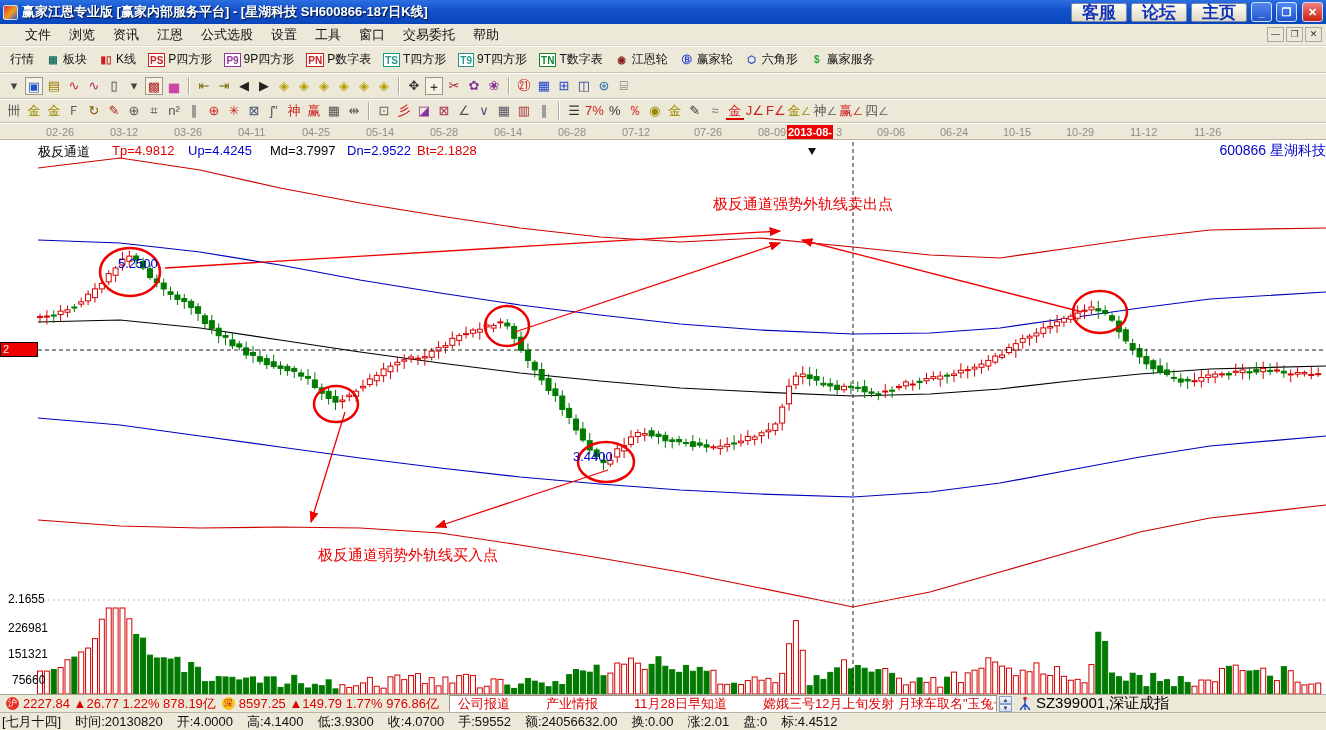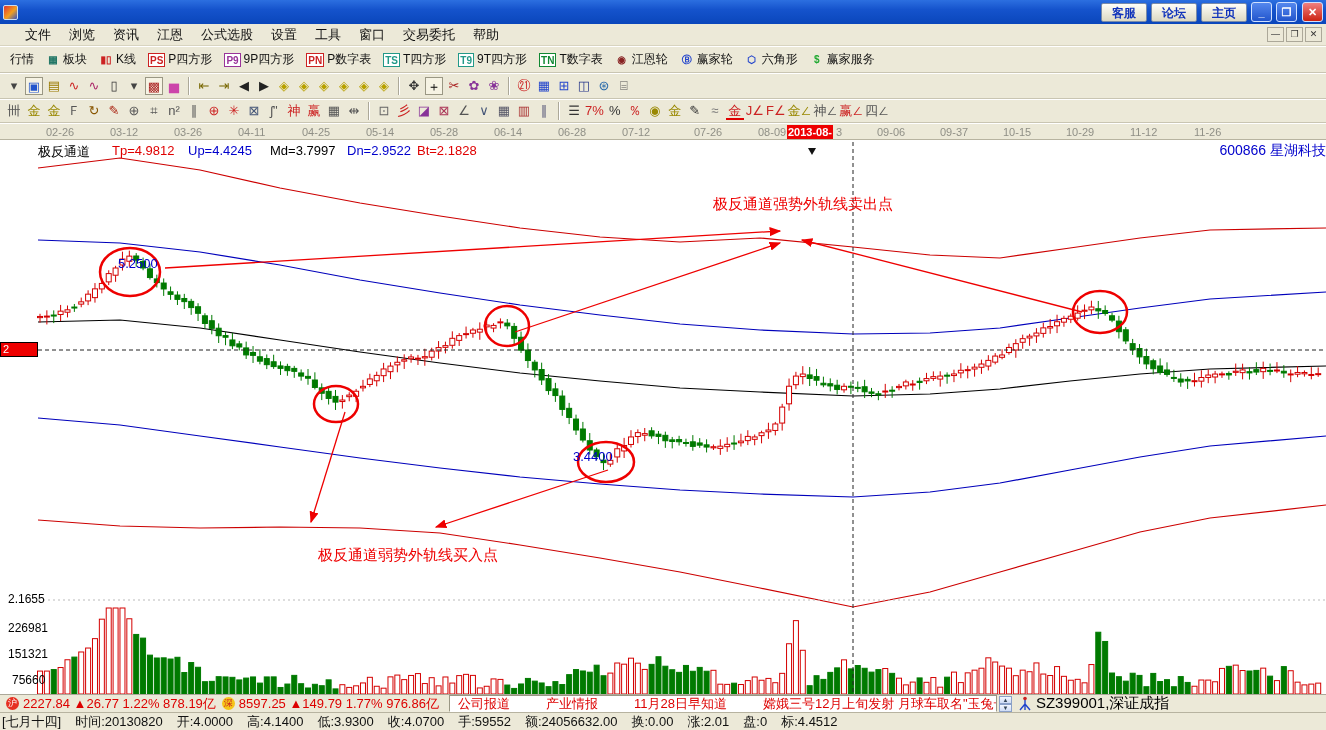--- a/index.html
+++ b/index.html
@@ -8,21 +8,21 @@
 
   
   #titlebar { position:absolute; left:0; top:0; width:1326px; height:24px;
     background:linear-gradient(to bottom,#2c6fe0 0%,#1553cc 40%,#0a46bb 100%);
     display:flex; align-items:center; padding:0 3px; color:#fff; }
   #app-icon { width:15px; height:15px; border-radius:2px; margin-right:4px;
     background:linear-gradient(135deg,#e03333 0%,#f0a020 55%,#3355cc 100%); border:1px solid #cde; }
   #title-text { font-weight:bold; font-size:13px; white-space:nowrap; text-shadow:1px 1px 1px #013; }
   #title-right { margin-left:auto; display:flex; align-items:center; gap:4px; }
   .tlink { height:19px; padding:1px 10px; background:linear-gradient(#fffef8,#ddd9c3);
-    border:1px solid #7a8ba8; border-radius:2px; color:#1133bb; font-weight:bold; font-size:12px; line-height:16px; cursor:default; }
+    border:1px solid #7a8ba8; border-radius:2px; color:#1133bb; font-weight:bold; font-size:17px; line-height:16px; cursor:default; }
   .wbtn { width:21px; height:20px; border-radius:3px; border:1px solid #cfe0ff; color:#fff;
     font-size:11px; font-weight:bold; text-align:center; line-height:18px;
     background:linear-gradient(#5588ee,#2255cc); }
   .wbtn.close { background:linear-gradient(#f08080,#cc2211); margin-left:1px; }
 
   
   #menubar { position:absolute; left:0; top:24px; width:1326px; height:22px; background:#ece9d8;
     display:flex; align-items:center; padding-left:16px; border-bottom:1px solid #d8d4c0; }
   .menu-item { padding:2px 9px; font-size:13px; color:#111; cursor:default; }
   #mdi-controls { margin-left:auto; display:flex; gap:2px; padding-right:4px; }
@@ -83,20 +83,21 @@
   #index-label { color:#000; white-space:nowrap; margin-left:4px; font-size:15px; }
   #status2 { position:absolute; left:0; top:712px; width:1326px; height:18px; background:#ece9d8;
     border-top:1px solid #b7b3a0; display:flex; align-items:center; gap:14px; padding-left:2px;
     font-size:13px; color:#111; white-space:nowrap; }
 </style>
 </head>
 <body>
 
 <div id="titlebar">
   <div id="app-icon"></div>
+  <div id="title-text">赢家江恩专业版 [赢家内部服务平台] - [星湖科技  SH600866-187日K线]</div>
   <div id="title-right">
     <div class="tlink">客服</div>
     <div class="tlink">论坛</div>
     <div class="tlink">主页</div>
     <div class="wbtn">_</div>
     <div class="wbtn">❐</div>
     <div class="wbtn close">✕</div>
   </div>
 </div>
 
@@ -264,21 +265,21 @@
     <div class="dtick" style="left: 302px;">04-25</div>
     <div class="dtick" style="left: 366px;">05-14</div>
     <div class="dtick" style="left: 430px;">05-28</div>
     <div class="dtick" style="left: 494px;">06-14</div>
     <div class="dtick" style="left: 558px;">06-28</div>
     <div class="dtick" style="left: 622px;">07-12</div>
     <div class="dtick" style="left: 694px;">07-26</div>
     <div class="dtick" style="left: 758px;">08-09</div>
     <div class="dtick" style="left: 836px;">3</div>
     <div class="dtick" style="left: 877px;">09-06</div>
-    <div class="dtick" style="left: 940px;">09-37</div>
+    <div class="dtick" style="left: 940px;">06-24</div>
     <div class="dtick" style="left: 1003px;">10-15</div>
     <div class="dtick" style="left: 1066px;">10-29</div>
     <div class="dtick" style="left: 1130px;">11-12</div>
     <div class="dtick" style="left: 1194px;">11-26</div>
   </div>
 
 <div id="chart-area">
   <svg id="chart-svg" width="1326" height="554" viewBox="0 0 1326 554">
     <defs>
       <marker id="arr" markerWidth="9" markerHeight="8" refX="8" refY="3.5" orient="auto">

